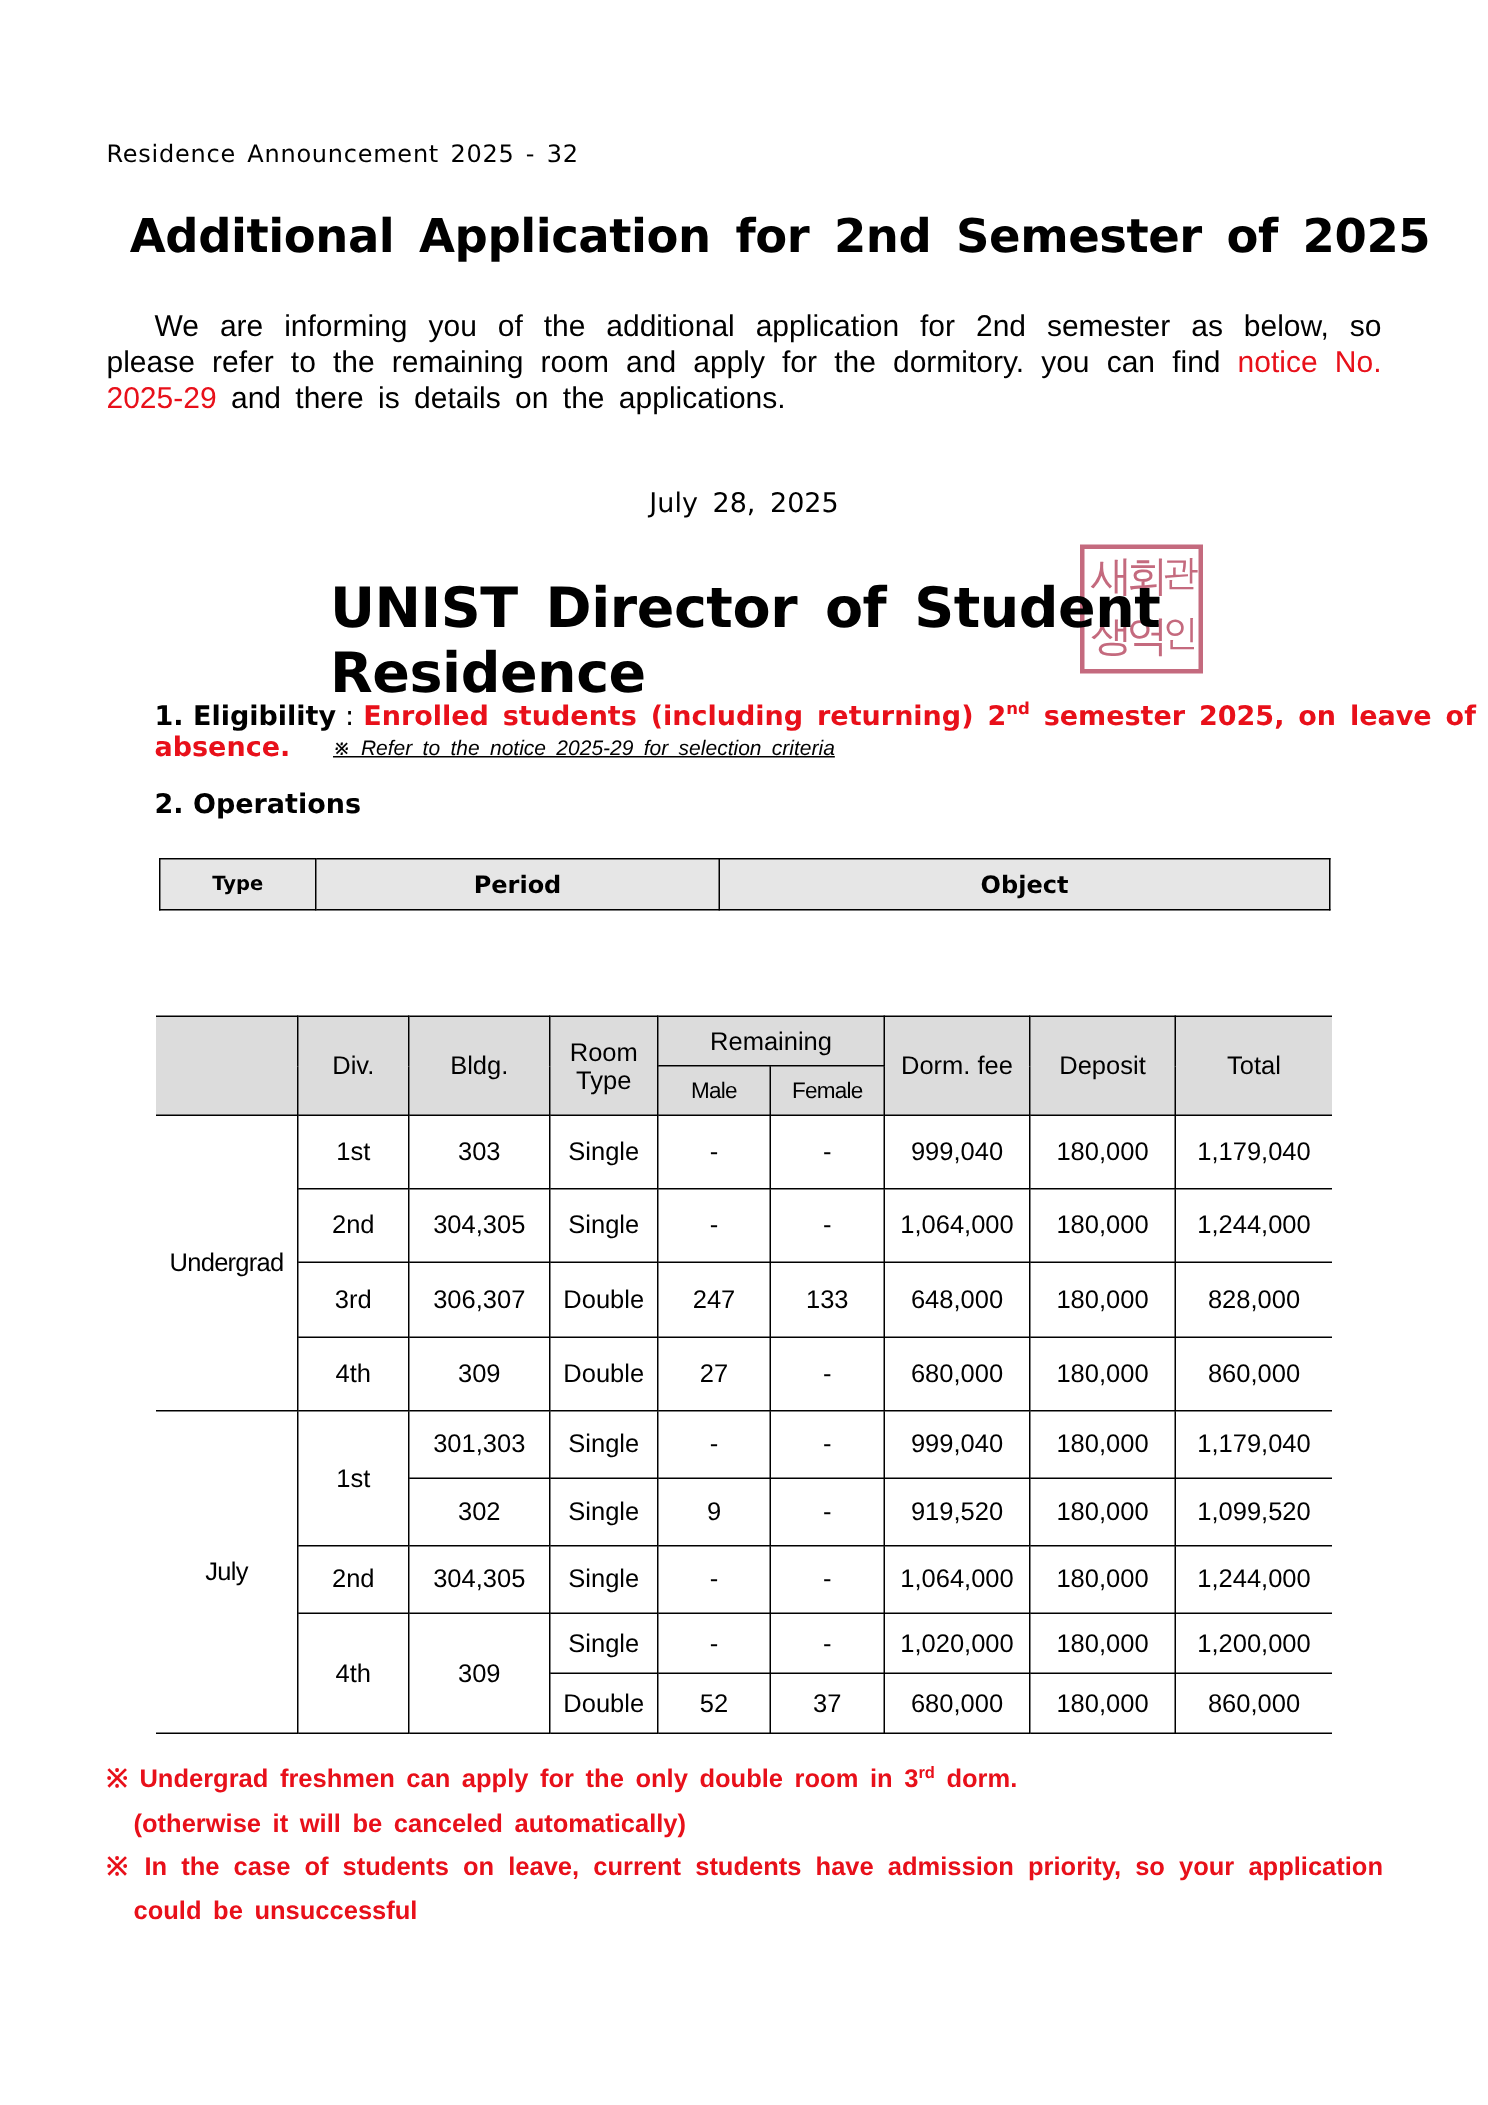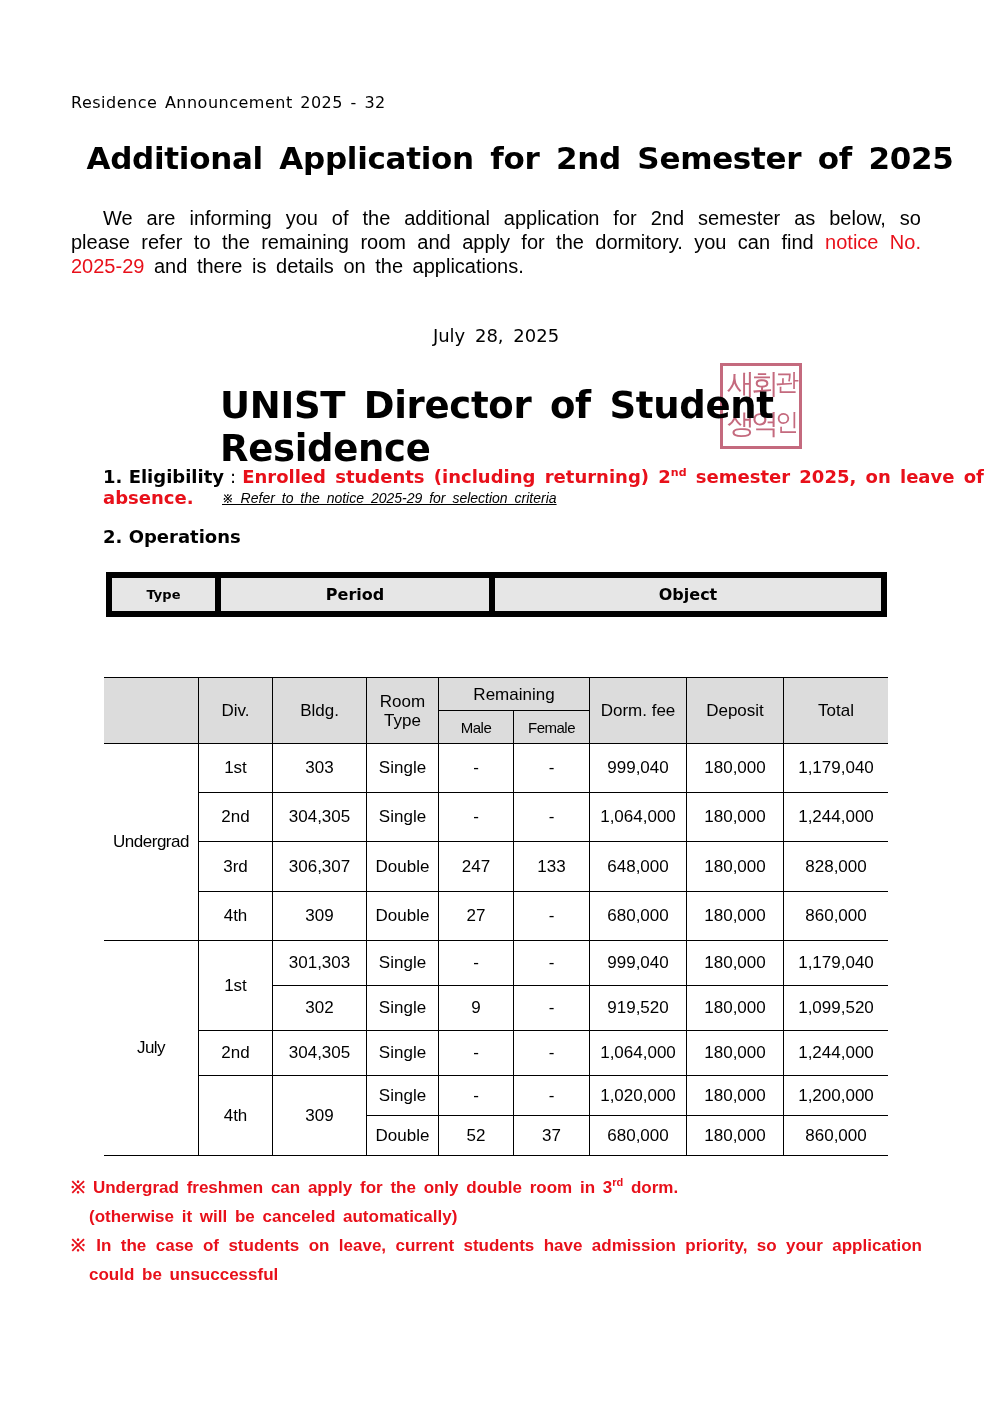--- a/index.html
+++ b/index.html
@@ -24,21 +24,21 @@
     .sec1 { left: 103px; top: 466px; font-size: 18px; font-weight: bold; font-family: "DejaVu Sans", sans-serif; }
     .sec1 .colon { font-weight: normal; margin: 0 6px; }
     .sec1 .elig { color: #e8101a; word-spacing: 3px; }
     .sec1 sup { font-size: 11px; }
     .refnote { left: 222px; top: 490px; font-size: 14px; font-style: italic; text-decoration: underline;
                word-spacing: 3px; }
     .sec2 { left: 103px; top: 526px; font-size: 18px; font-weight: bold; font-family: "DejaVu Sans", sans-serif; }
 
     table { border-collapse: collapse; position: absolute; }
     .t1 { left: 106px; top: 572px; width: 781px; }
-    .t1 td, .t1 th { border: 6px solid #000000; text-align: center; }
+    .t1 td, .t1 th { border: 1px solid #000000; text-align: center; }
     .t1 th { background: #e6e6e6; height: 31px; font-size: 16px; font-weight: bold; font-family: "DejaVu Sans", sans-serif; }
     .t1 td { height: 52px; font-size: 15px; }
     .t1 .c-type { width: 101px; font-size: 13px; }
     .t1 .c-period { width: 266px; }
     .t1 .c-obj { color: #e8101a; font-size: 14px; }
 
     .t2 { left: 104px; top: 677px; width: 784px; font-size: 17px; }
     .t2 td, .t2 th { border: 1px solid #000; text-align: center; font-weight: normal; padding: 0; }
     .t2 tr > :first-child { border-left: none; }
     .t2 tr > :last-child { border-right: none; }

